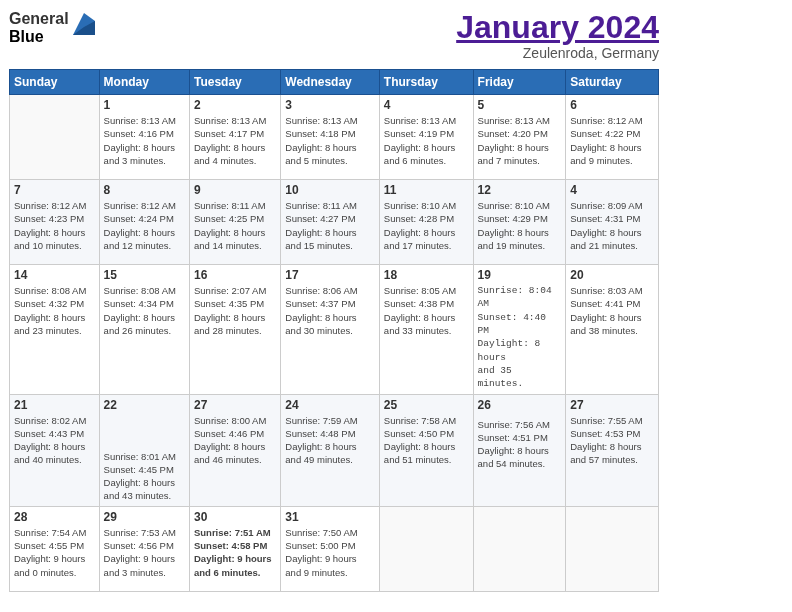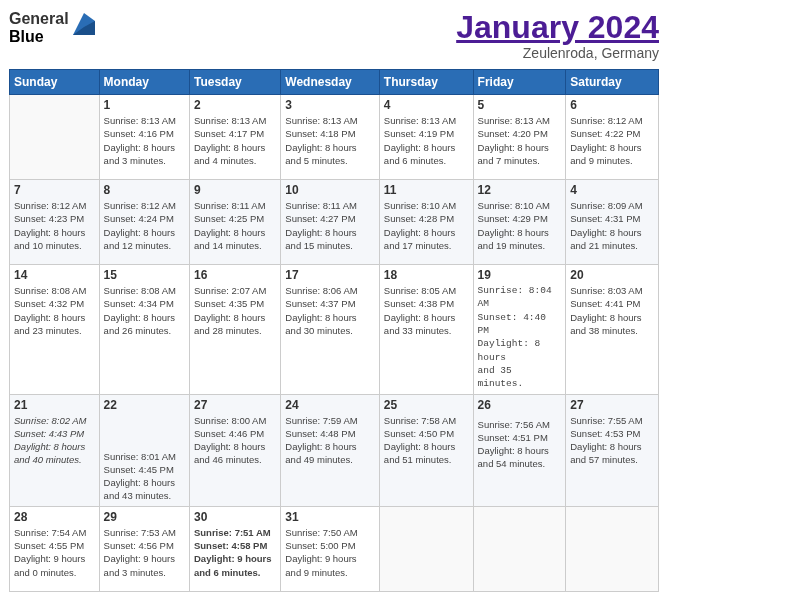--- a/index.html
+++ b/index.html
@@ -281,21 +281,21 @@
             <span class="day-number">20</span>
             <div class="day-info" style="white-space: pre-line;">Sunrise: 8:03 AM
 Sunset: 4:41 PM
 Daylight: 8 hours
 and 38 minutes.</div>
           </td>
         </tr>
         <tr>
           <td>
             <span class="day-number">21</span>
-            <div class="day-info" style="white-space: pre-line; font-style: italic;">Sunrise: 8:02 AM
+            <div class="day-info" style="white-space: pre-line;">Sunrise: 8:02 AM
 Sunset: 4:43 PM
 Daylight: 8 hours
 and 40 minutes.</div>
           </td>
           <td>
             <span class="day-number">22</span>
             <div class="day-info" style="white-space: pre-line; margin-top: 38px;">Sunrise: 8:01 AM
 Sunset: 4:45 PM
 Daylight: 8 hours
 and 43 minutes.</div>

